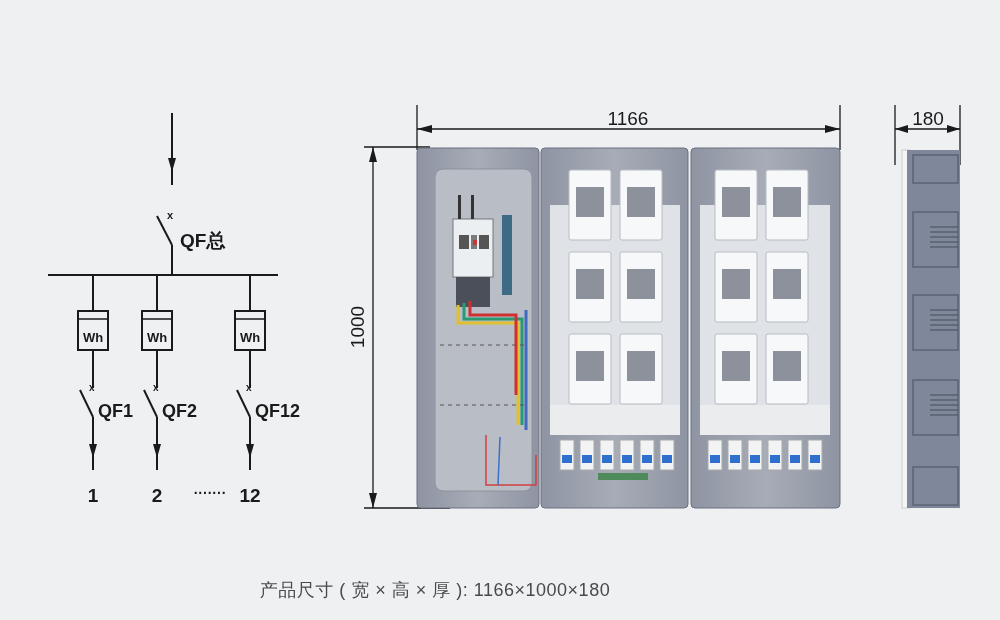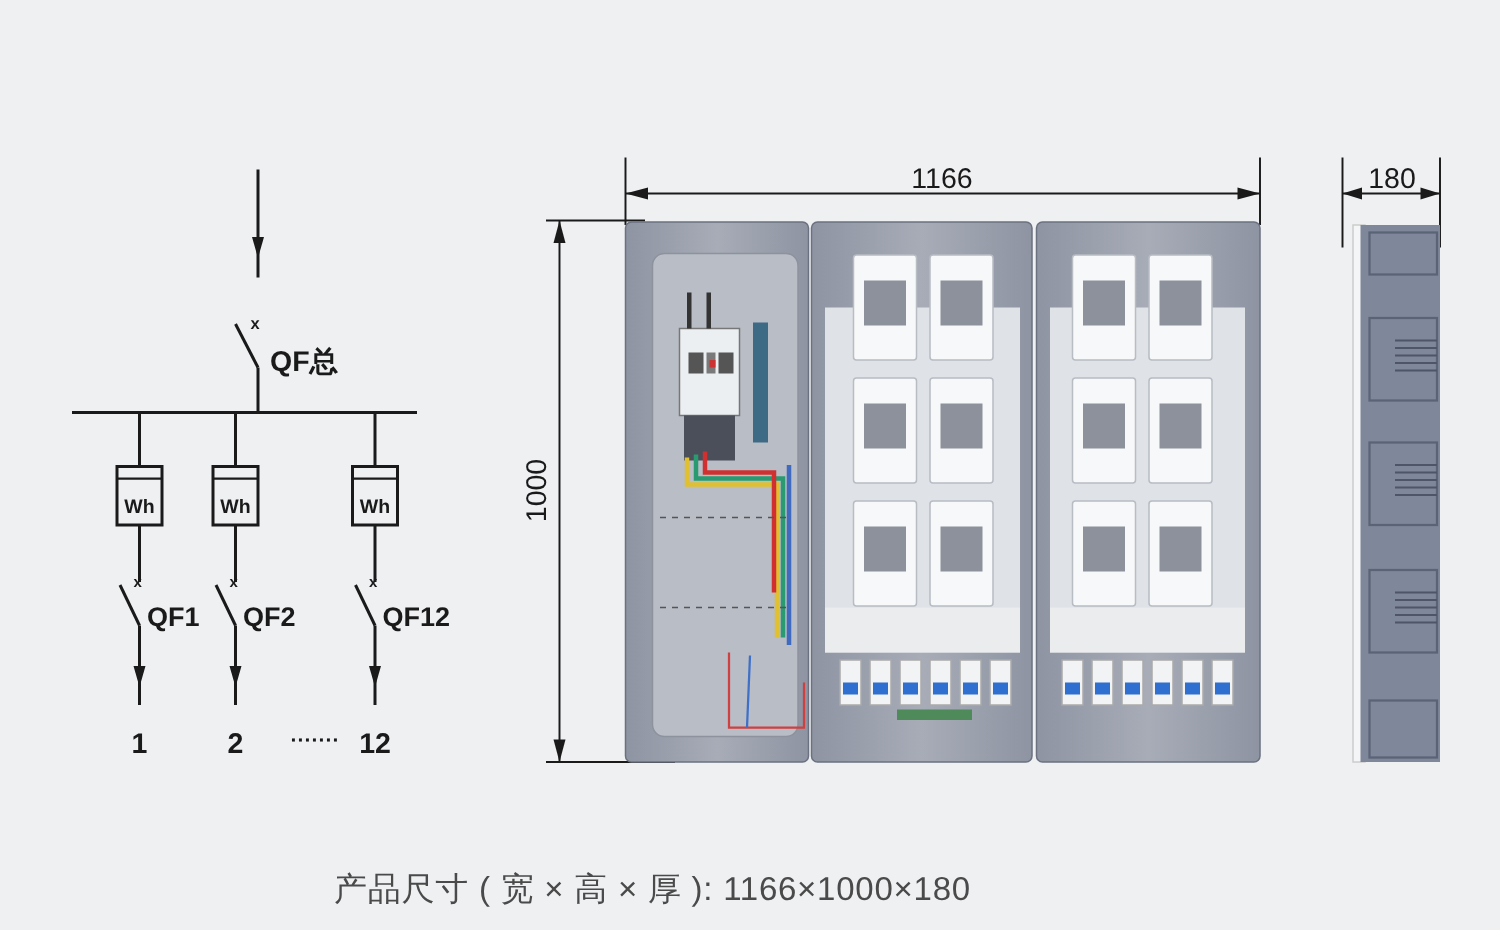--- a/index.html
+++ b/index.html
@@ -1,19 +1,19 @@
 <!DOCTYPE html>
 <html><head>
 <meta charset="utf-8">
 <style>
   html,body{margin:0;padding:0;}
   body{width:1000px;height:620px;background:#eef0f2;position:relative;overflow:hidden;font-family:"Liberation Sans",sans-serif;}
   .abs{position:absolute;}
   svg text{font-family:"Liberation Sans",sans-serif;}
-  .caption{position:absolute;left:0;top:578px;width:870px;text-align:center;font-size:22px;color:#4a4a4a;letter-spacing:0.5px;}
+  .caption{position:absolute;left:0;top:578px;width:870px;text-align:center;font-size:18px;color:#4a4a4a;letter-spacing:0.5px;}
 </style>
 </head>
 <body>
 
 <svg class="abs" style="left:0;top:0" width="330" height="540">
   <defs>
     <marker id="arr" markerWidth="8" markerHeight="12" refX="4" refY="12" orient="auto">
       <path d="M0,0 L8,0 L4,12 z" fill="#1a1a1a"></path>
     </marker>
   </defs>

